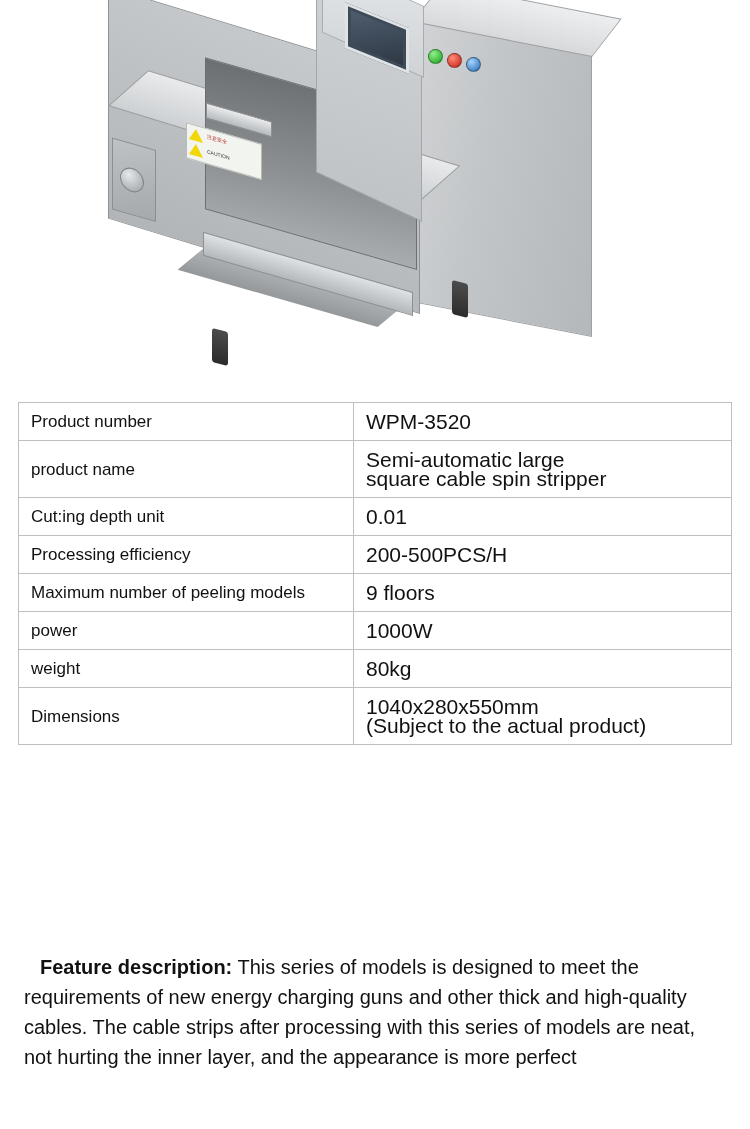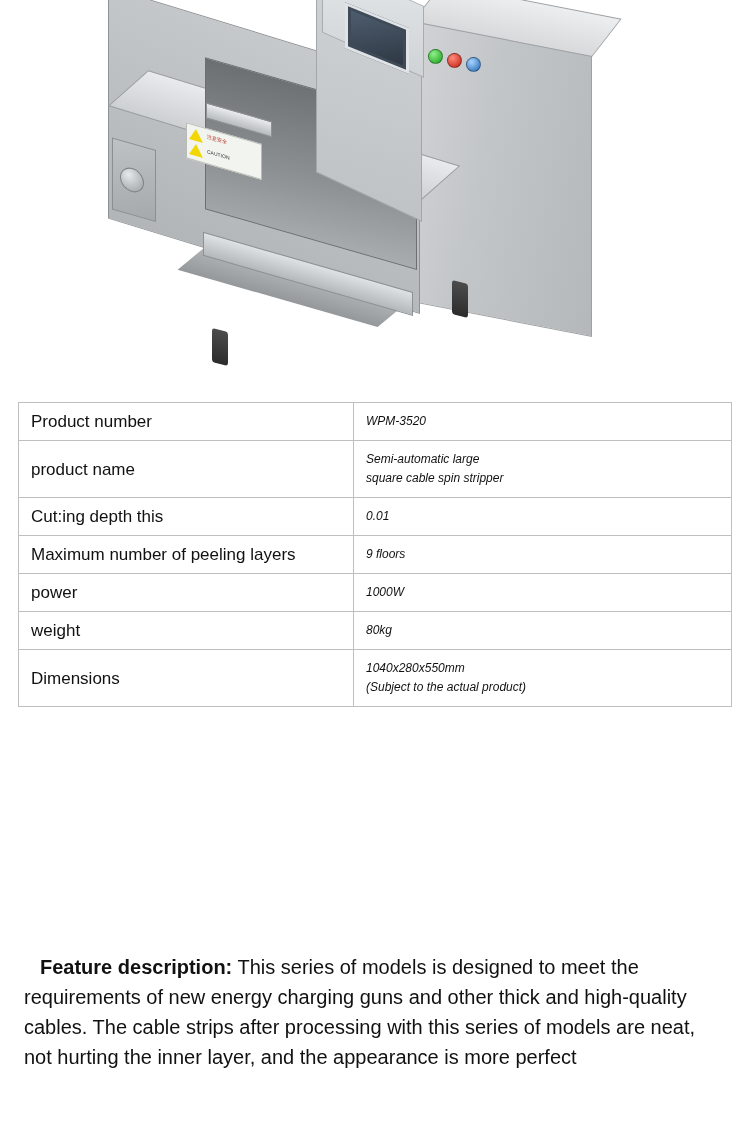--- a/index.html
+++ b/index.html
@@ -223,21 +223,21 @@
   }
   .spec-table td {
     border: 1px solid #bfbfbf;
     padding: 9px 12px;
     font-size: 17px;
     line-height: 19px;
     vertical-align: middle;
     color: #111;
   }
   .spec-table td.k { width: 310px; }
-  .spec-table td.v { font-size: 12px; font-style: italic; }
+  .spec-table td.v { font-size: 21px; }
   .cell-sub { display: block; }
 
   
   .feature {
     position: absolute;
     left: 24px; top: 952px;
     width: 702px;
     font-size: 20px;
     line-height: 30px;
     color: #111;
@@ -290,27 +290,33 @@
         </td>
       </tr>
       <tr>
         <td class="k">product name</td>
         <td class="v">
           <span class="cell-sub">Semi-automatic large</span>
           <span class="cell-sub">square cable spin stripper</span>
         </td>
       </tr>
       <tr>
-        <td class="k">Cut:ing depth this</td>
+        <td class="k">Cut:ing depth unit</td>
         <td class="v">
           <span class="cell-sub">0.01</span>
         </td>
       </tr>
       <tr>
-        <td class="k">Maximum number of peeling layers</td>
+        <td class="k">Processing efficiency</td>
+        <td class="v">
+          <span class="cell-sub">200-500PCS/H</span>
+        </td>
+      </tr>
+      <tr>
+        <td class="k">Maximum number of peeling models</td>
         <td class="v">
           <span class="cell-sub">9 floors</span>
         </td>
       </tr>
       <tr>
         <td class="k">power</td>
         <td class="v">
           <span class="cell-sub">1000W</span>
         </td>
       </tr>

